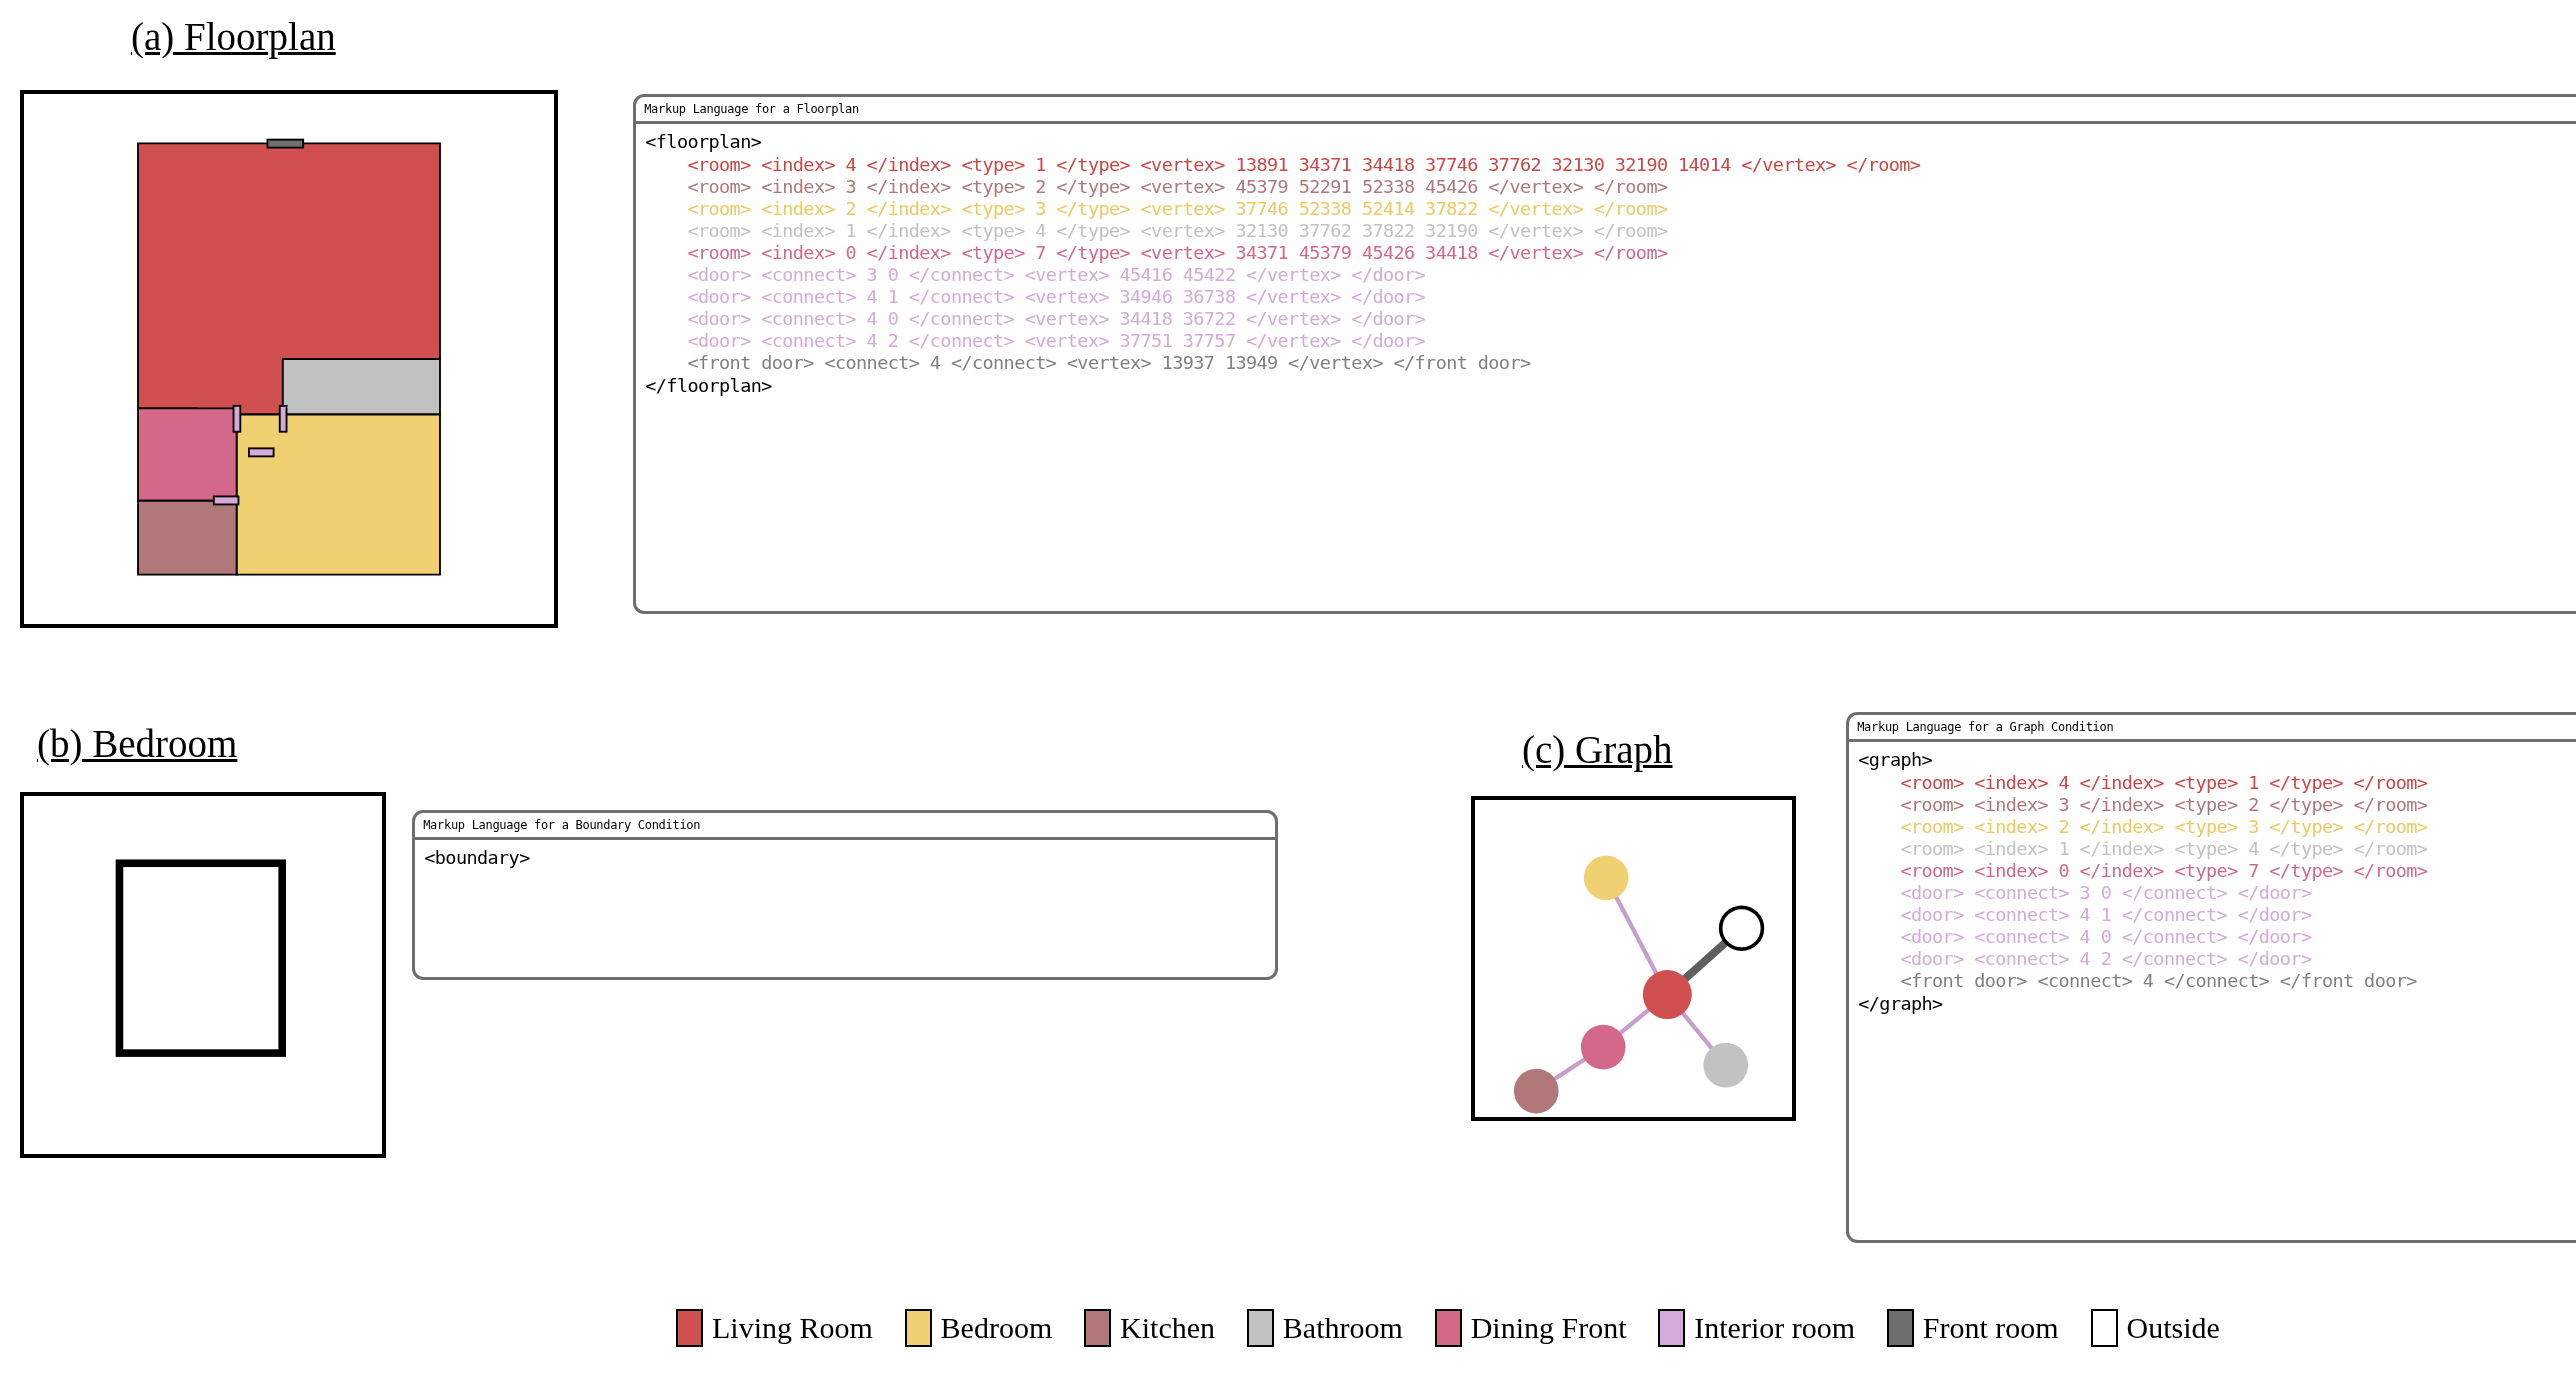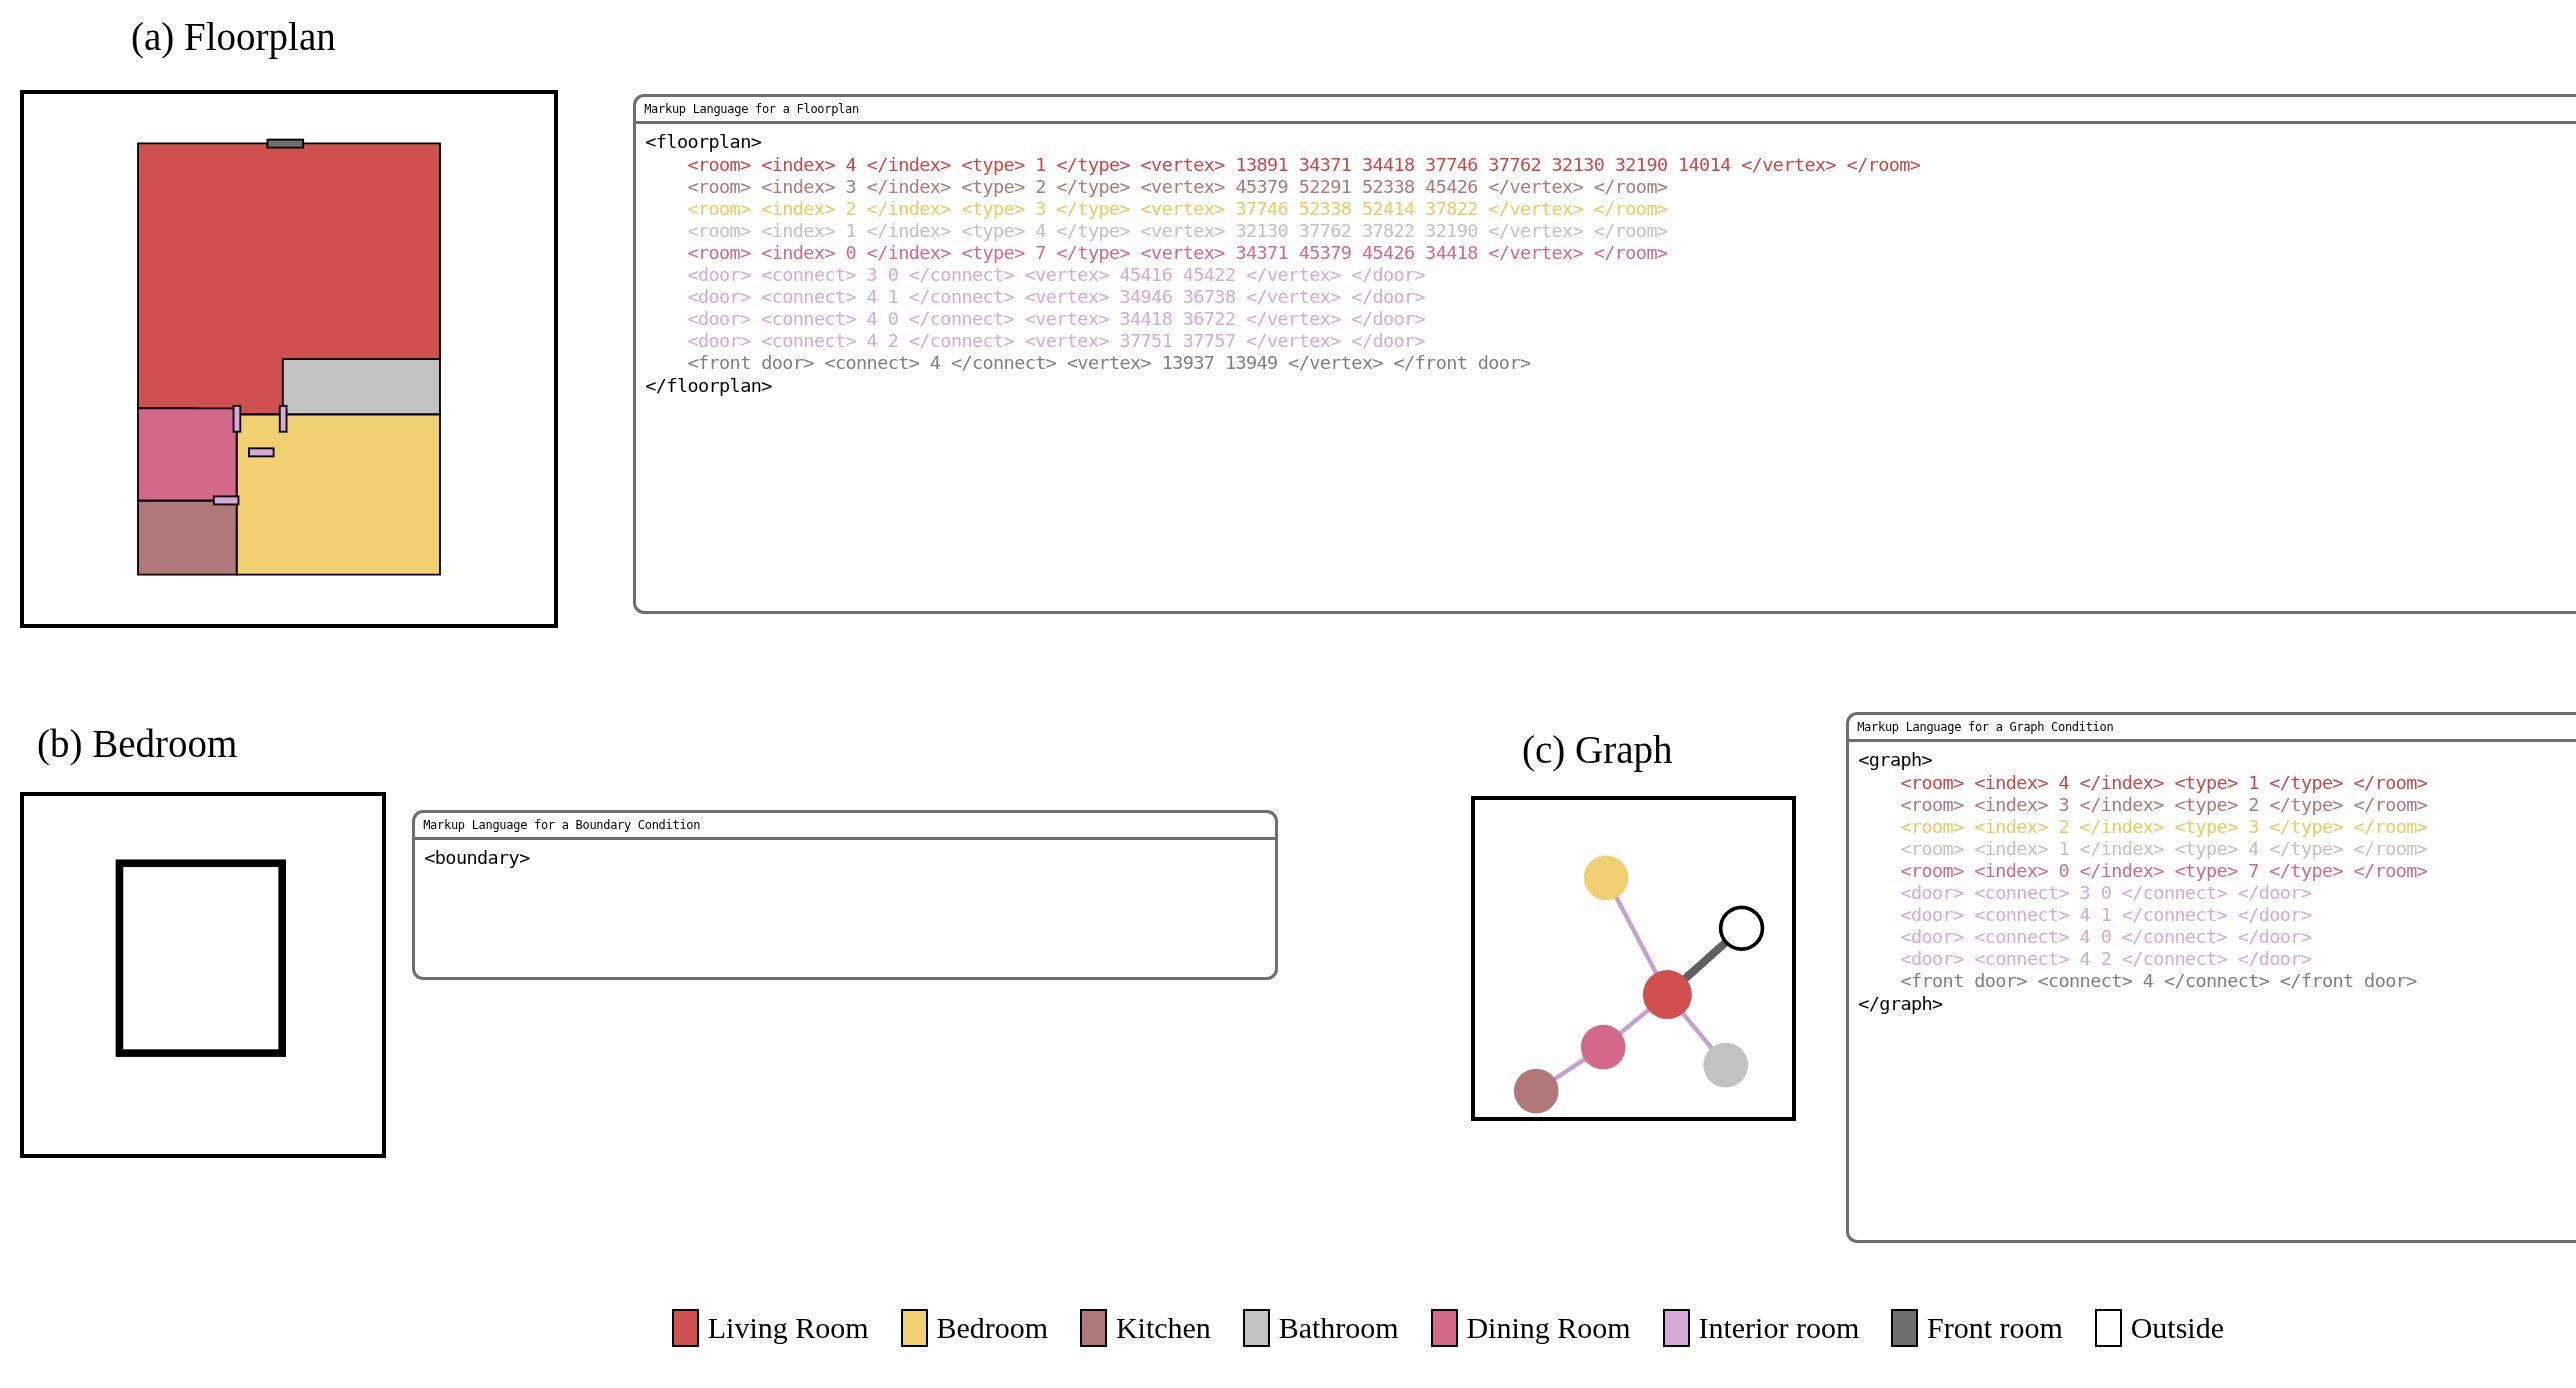--- a/index.html
+++ b/index.html
@@ -1,19 +1,19 @@
 <!DOCTYPE html>
 <html style="font-size:8.2px"><head>
 <meta charset="utf-8">
 <style>
   html,body{margin:0;padding:0;background:#ffffff;}
   body{width:2887px;height:1388px;position:relative;font-family:"Liberation Serif",serif;overflow:hidden;}
 
   
-  .fig-title{position:absolute;font-family:"Liberation Serif",serif;font-size:39px;color:#000;white-space:nowrap;}
+  .fig-title{position:absolute;font-family:"Liberation Serif",serif;font-size:39px;color:#000;white-space:nowrap;text-decoration:underline;}
 
   
   .imgbox{position:absolute;background:#fff;border:4.6px solid #000;box-sizing:border-box;}
 
   
   .card{position:absolute;box-sizing:border-box;border:3.1px solid #6e6e6e;border-radius:11.3px;background:#fff;overflow:hidden;}
   .card-head{box-sizing:border-box;border-bottom:3.1px solid #6e6e6e;padding:4.6px 8.2px 5.7px 8.2px;}
   .card-head span{font-family:"DejaVu Sans Mono",monospace;font-size:12px;color:#000;letter-spacing:-0.3px;white-space:nowrap;}
   .card-body{padding:7.2px 9.3px 8.2px 9.3px;}
   .codeline{font-family:"DejaVu Sans Mono",monospace;font-size:18.5px;line-height:1.195;white-space:pre;letter-spacing:-0.6px;}
@@ -142,21 +142,21 @@
     <div class="legend-item">
       <div class="swatch" style="background: rgb(176, 120, 120);"></div>
       <div class="legend-label">Kitchen</div>
     </div>
     <div class="legend-item">
       <div class="swatch" style="background: rgb(194, 194, 194);"></div>
       <div class="legend-label">Bathroom</div>
     </div>
     <div class="legend-item">
       <div class="swatch" style="background: rgb(212, 104, 138);"></div>
-      <div class="legend-label">Dining Room</div>
+      <div class="legend-label">Dining Front</div>
     </div>
     <div class="legend-item">
       <div class="swatch" style="background: rgb(213, 170, 218);"></div>
       <div class="legend-label">Interior room</div>
     </div>
     <div class="legend-item">
       <div class="swatch" style="background: rgb(110, 110, 110);"></div>
       <div class="legend-label">Front room</div>
     </div>
     <div class="legend-item">

